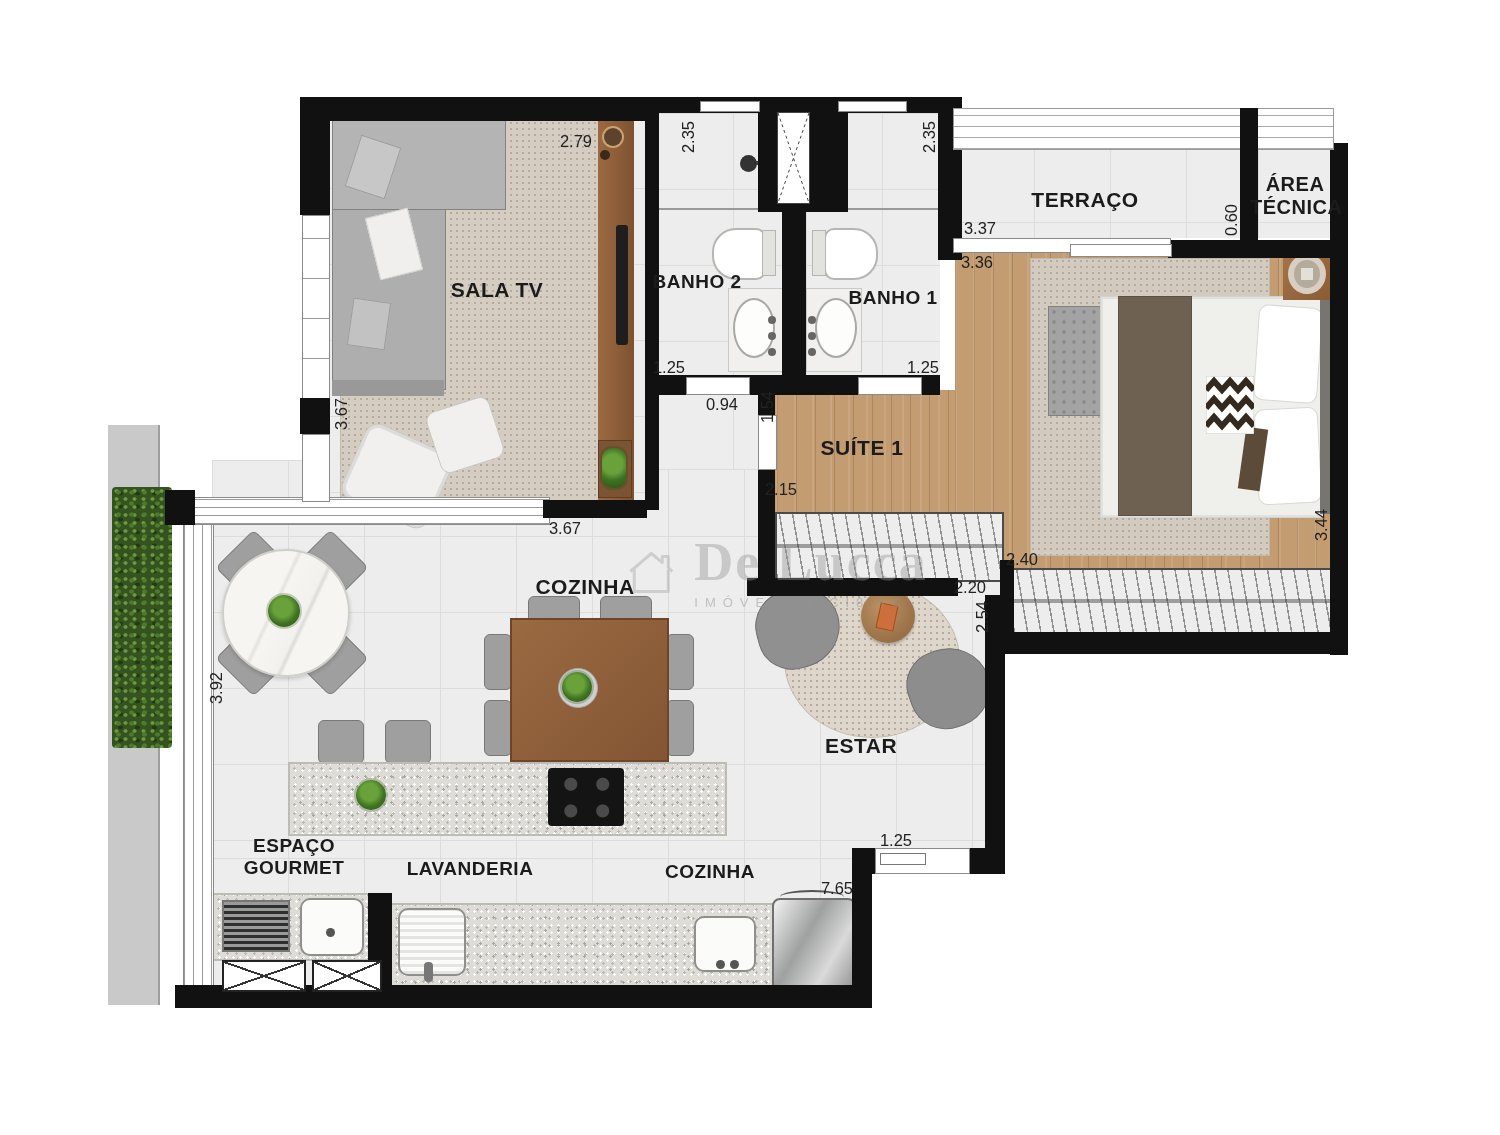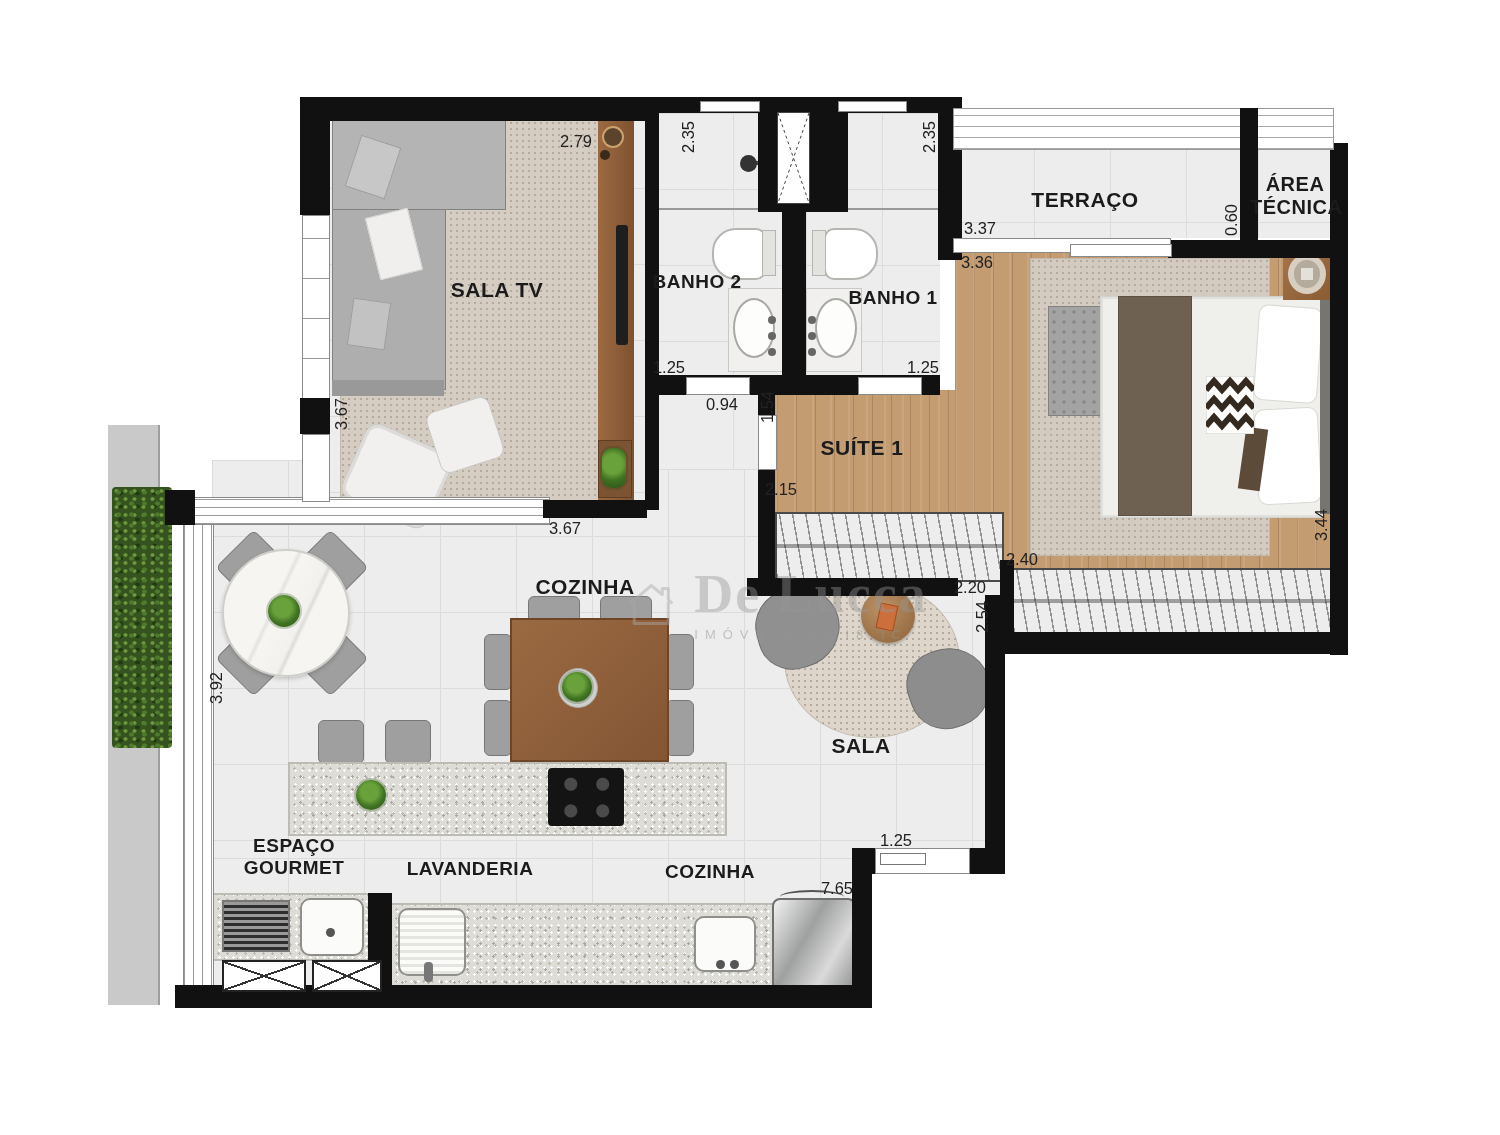--- a/index.html
+++ b/index.html
@@ -234,21 +234,21 @@
   <div class="abs win z5" style="left:875px;top:848px;width:93px;height:24px;"></div>
   <div class="abs z6" style="left:880px;top:853px;width:44px;height:10px;background:#fff;border:1px solid #777;"></div>
 
   <div class="abs lbl" style="left:497px;top:290px;">SALA TV</div>
   <div class="abs lbl" style="left:697px;top:282px;font-size:19px;">BANHO 2</div>
   <div class="abs lbl" style="left:893px;top:282px;font-size:19px;margin-top:16px;">BANHO 1</div>
   <div class="abs lbl" style="left:1085px;top:200px;">TERRAÇO</div>
   <div class="abs lbl lblwrap" style="left:1295px;top:196px;width:90px;font-size:20px;">ÁREA TÉCNICA</div>
   <div class="abs lbl" style="left:862px;top:448px;">SUÍTE 1</div>
   <div class="abs lbl" style="left:585px;top:587px;">COZINHA</div>
-  <div class="abs lbl" style="left:861px;top:746px;">SALA</div>
+  <div class="abs lbl" style="left:861px;top:746px;">ESTAR</div>
   <div class="abs lbl lblwrap" style="left:294px;top:857px;width:140px;font-size:19px;">ESPAÇO GOURMET</div>
   <div class="abs lbl" style="left:470px;top:869px;font-size:19px;">LAVANDERIA</div>
   <div class="abs lbl" style="left:710px;top:872px;font-size:19px;">COZINHA</div>
 
   <div class="abs dim" style="left:576px;top:141px;">2.79</div>
   <div class="abs dim dimv" style="left:341px;top:414px;">3.67</div>
   <div class="abs dim" style="left:565px;top:528px;">3.67</div>
   <div class="abs dim dimv" style="left:688px;top:137px;">2.35</div>
   <div class="abs dim" style="left:669px;top:367px;">1.25</div>
   <div class="abs dim dimv" style="left:929px;top:137px;">2.35</div>
@@ -260,21 +260,21 @@
   <div class="abs dim dimv" style="left:1231px;top:220px;">0.60</div>
   <div class="abs dim" style="left:977px;top:262px;">3.36</div>
   <div class="abs dim" style="left:1022px;top:559px;">2.40</div>
   <div class="abs dim dimv" style="left:1321px;top:525px;">3.44</div>
   <div class="abs dim" style="left:970px;top:587px;">2.20</div>
   <div class="abs dim dimv" style="left:982px;top:617px;">2.54</div>
   <div class="abs dim dimv" style="left:216px;top:688px;">3.92</div>
   <div class="abs dim" style="left:837px;top:888px;">7.65</div>
   <div class="abs dim" style="left:896px;top:840px;">1.25</div>
 
-  <div class="abs" id="wm" style="left:775px;top:572px;margin-top:32px;">
+  <div class="abs" id="wm" style="left:775px;top:572px;">
     <svg width="58" height="58" viewBox="0 0 58 58" style="opacity:.45;">
       <path d="M8 28 L29 10 L40 19 L40 13 L46 13 L46 24 L50 28 M12 26 L12 48 L46 48 L46 26" fill="none" stroke="#aaa" stroke-width="3" stroke-linejoin="round"></path>
     </svg>
     <div>
       <div class="brand">De Lucca</div>
       <div class="tag">IMÓVEIS  |  CI8.IC</div>
     </div>
   </div>
 
 </div>

